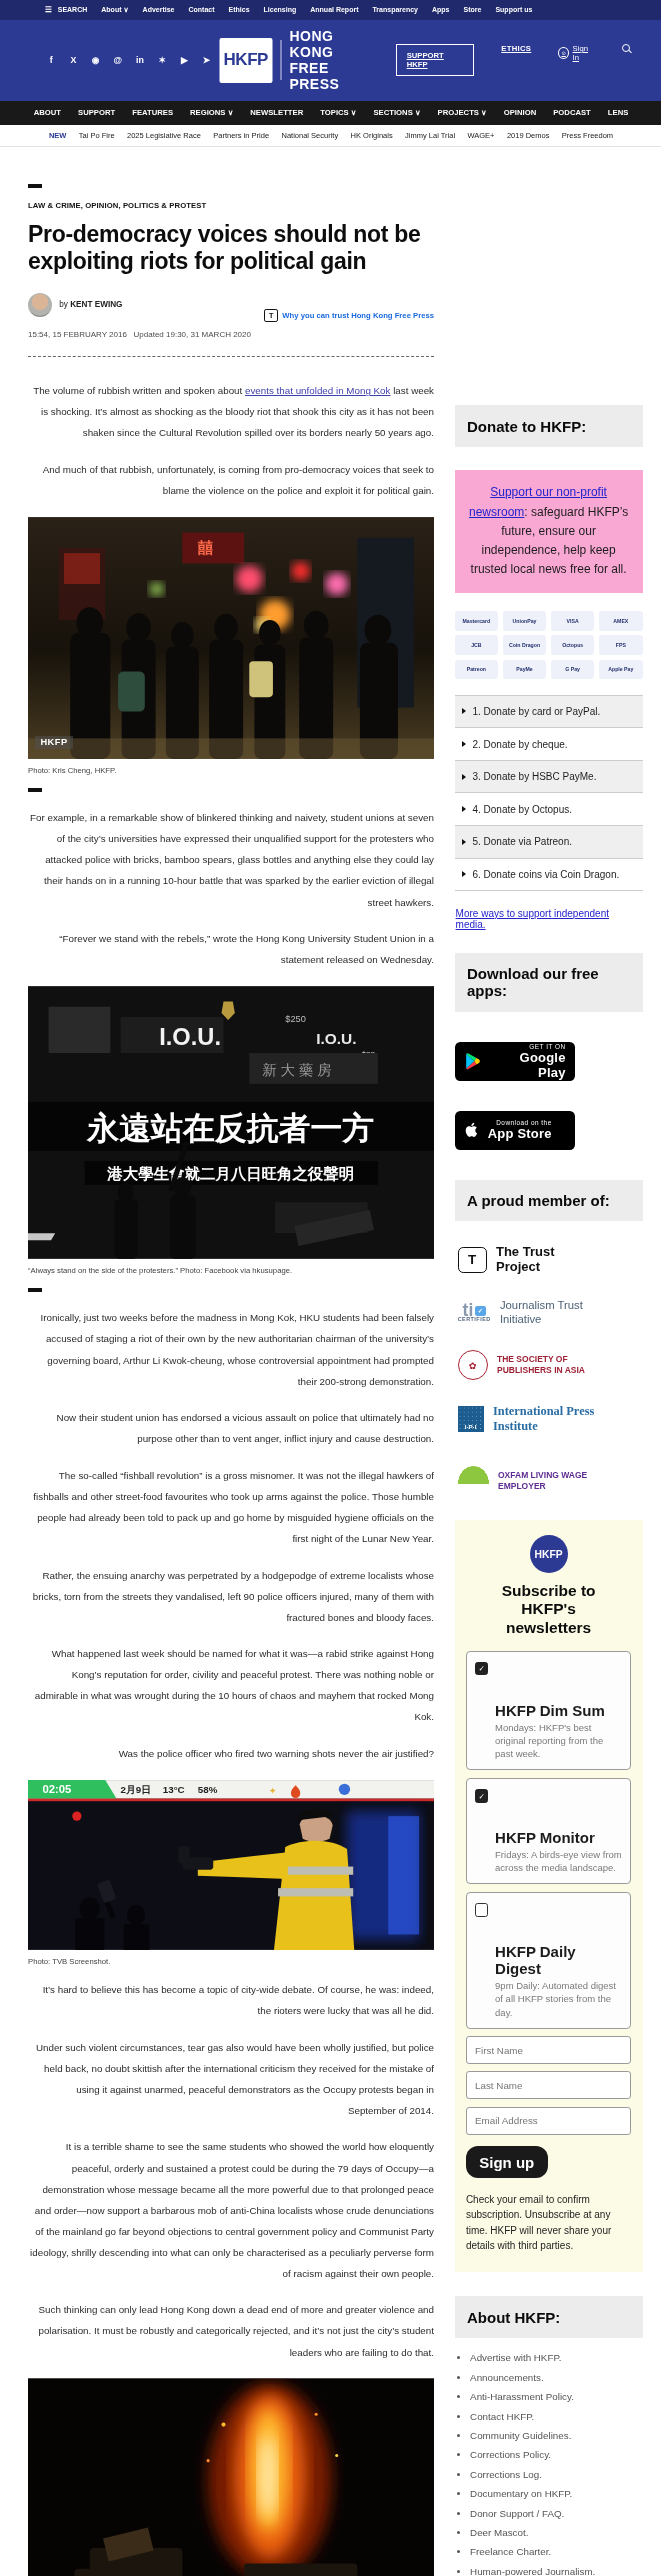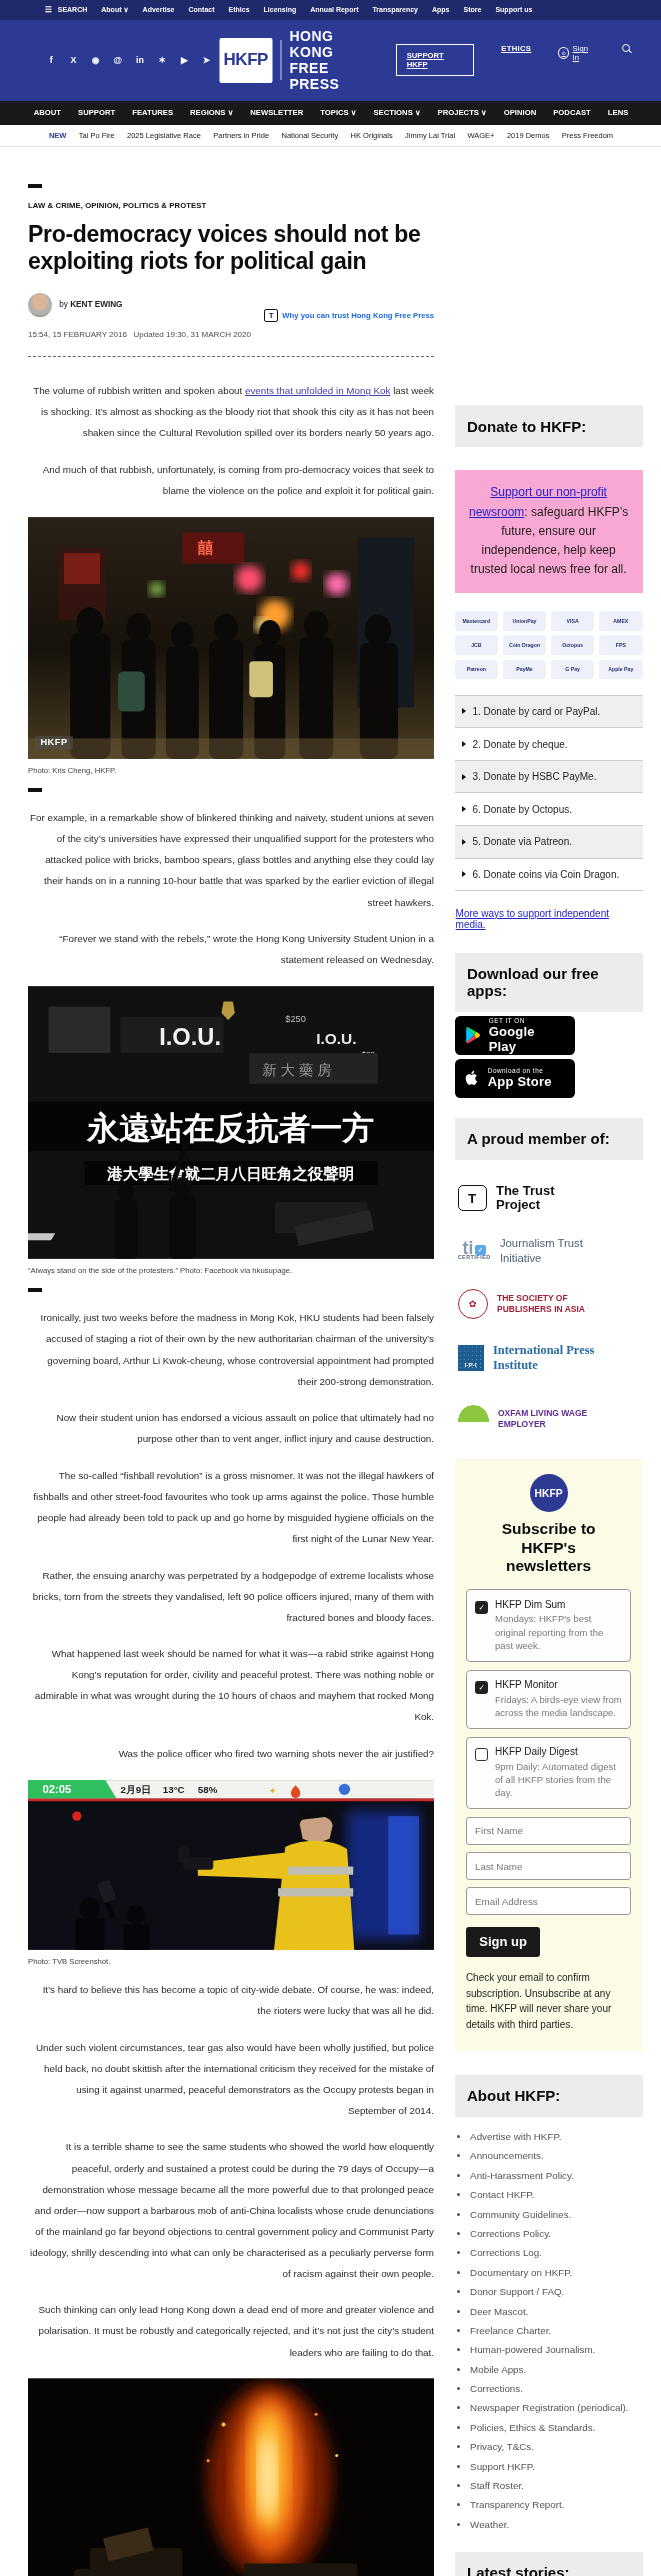--- a/index.html
+++ b/index.html
@@ -71,21 +71,21 @@
   .chip{background:#eef1f9;border-radius:3.1px;height:19.6px;display:flex;align-items:center;justify-content:center;
         font-size:5.2px;font-weight:800;color:#23306e;}
   .dlist{margin-top:15.5px;border-top:0.5px solid #ccc;}
   .drow{display:flex;align-items:center;gap:6.7px;padding:10.3px 7.2px;border-bottom:0.5px solid #ccc;
         font-size:10px;color:#1e1e1e;}
   .drow:nth-child(odd){background:#efefef;}
   .tri{width:0;height:0;border-left:4.6px solid #111;border-top:3.1px solid transparent;
        border-bottom:3.1px solid transparent;flex:none;}
   .more-link{display:block;margin:16.5px 1px 23px;font-size:10px;color:#2323cc;text-decoration:underline;}
   .badge-store{width:120px;height:39px;background:#000;border-radius:5.2px;display:flex;align-items:center;
-               gap:7.7px;padding:0 9px;margin:4px 0;color:#fff;box-sizing:border-box;}
+               gap:7.7px;padding:0 9px;margin:30px 0;color:#fff;box-sizing:border-box;text-align:right;}
   .bs-small{font-size:6.4px;letter-spacing:0.5px;}
   .bs-big{font-size:13px;font-weight:700;letter-spacing:0.2px;}
   .member{display:flex;align-items:center;gap:9.3px;margin:24px 3.1px;}
   .m-trust-t{width:27px;height:24px;border:1.5px solid #111;border-radius:5.2px;display:flex;align-items:center;
              justify-content:center;font-weight:800;font-size:13.4px;color:#111;flex:none;}
   .m-trust-l{font-size:13px;font-weight:800;color:#111;line-height:1.1;width:77px;}
   .m-jti-mark{color:#8899ad;font-weight:800;font-size:17.5px;line-height:.8;text-align:center;flex:none;}
   .m-jti-mark .chk{display:inline-block;width:10.3px;height:10.3px;background:#59a7e8;color:#fff;font-size:6.7px;
                    border-radius:2.1px;vertical-align:middle;margin-left:2.1px;line-height:10.3px;}
   .m-jti-cert{font-size:5.4px;letter-spacing:0.5px;color:#54677c;font-weight:800;}
@@ -105,25 +105,25 @@
   .nlbox{background:#fbfbe6;padding:15.5px 11.3px 18.5px;margin-top:28px;}
   .nl-logo{width:38px;height:38px;border-radius:50%;background:#2c3a94;color:#fff;font-weight:800;font-size:10.3px;
            display:flex;align-items:center;justify-content:center;margin:0 auto;}
   .nl-title{font-size:15.5px;font-weight:800;text-align:center;color:#0c0c0c;margin:8.2px 15.5px 13.4px;line-height:1.2;}
   .nl-card{background:#fdfdfd;border:0.5px solid #9a9a9a;border-radius:4.1px;padding:8.8px 8.2px;display:flex;gap:6.7px;
            margin:7.7px 0;text-align:left;}
   .cb{width:11.3px;height:11.3px;border:1px solid #333;border-radius:2.6px;flex:none;margin-top:1.5px;background:#fff;}
   .nl-card.checked .cb{background:#222;border-color:#222;position:relative;}
   .nl-card.checked .cb::before{content:"✓";color:#fff;font-size:7.7px;position:absolute;inset:0;display:flex;
                                align-items:center;justify-content:center;}
-  .nl-ct{font-size:10px;font-weight:400;color:#1c1c1c;}
+  .nl-ct{font-size:15px;font-weight:700;color:#1c1c1c;margin-top:41px;}
   .nl-cd{font-size:9.5px;color:#7a7a7a;line-height:1.4;margin-top:2.1px;}
   .nl-in{display:block;width:100%;box-sizing:border-box;height:28px;border:0.5px solid #999;border-radius:3.1px;
          background:#fff;margin:7.2px 0;padding:0 8.2px;font-size:9.8px;color:#333;font-family:inherit;}
-  .nl-btn{background:#1a1a1a;color:#fff;font-weight:800;font-size:13px;border:none;border-radius:3px;
+  .nl-btn{background:#1a1a1a;color:#fff;font-weight:800;font-size:15px;border:none;border-radius:12px;
           padding:7.7px 13.4px;margin:4.1px 0 13.4px;display:inline-block;}
   .nl-disc{font-size:10px;line-height:1.55;color:#1d1d1d;text-align:left;}
   
   .about-list{margin:13.4px 0 20.6px;padding-left:15.5px;}
   .about-list li{font-size:9.8px;color:#555;margin:5.7px 0;line-height:1.4;}
   .wm{position:absolute;left:7.2px;bottom:6.2px;background:rgba(80,80,80,.55);color:#fff;font-weight:800;
       font-size:9.3px;padding:1.5px 5.2px;letter-spacing:0.5px;}
 </style>
 </head>
 <body>
@@ -449,21 +449,21 @@
         <div class="drow">
           <span class="tri"></span>
           <span>2. Donate by cheque.</span>
         </div>
         <div class="drow">
           <span class="tri"></span>
           <span>3. Donate by HSBC PayMe.</span>
         </div>
         <div class="drow">
           <span class="tri"></span>
-          <span>6. Donate by Octopus.</span>
+          <span>4. Donate by Octopus.</span>
         </div>
         <div class="drow">
           <span class="tri"></span>
           <span>5. Donate via Patreon.</span>
         </div>
         <div class="drow">
           <span class="tri"></span>
           <span>6. Donate coins via Coin Dragon.</span>
         </div>
       </div>

